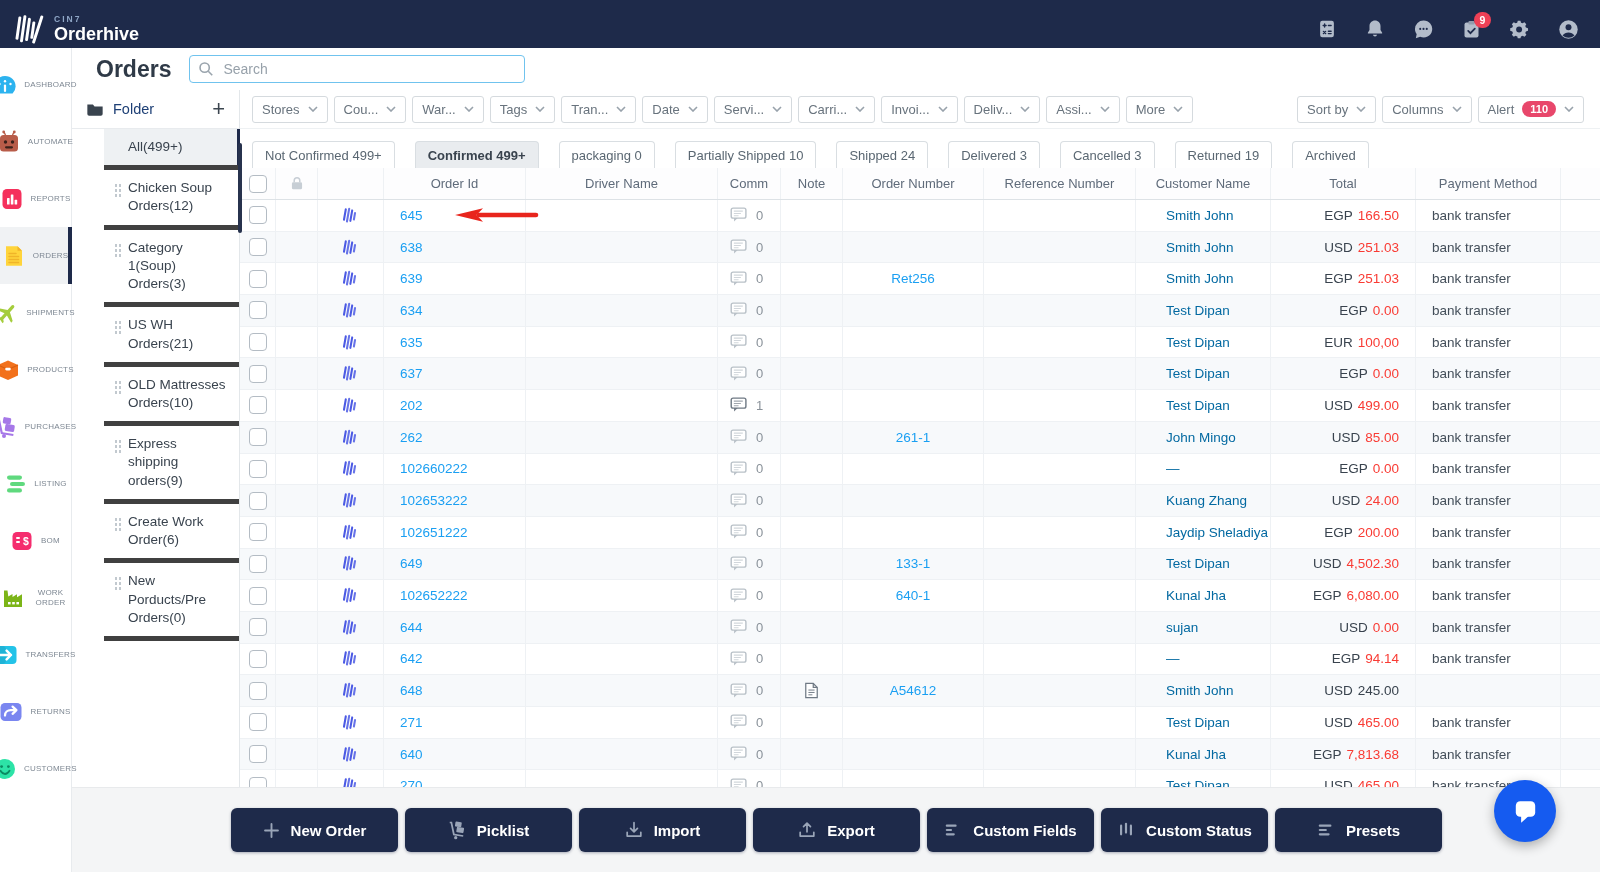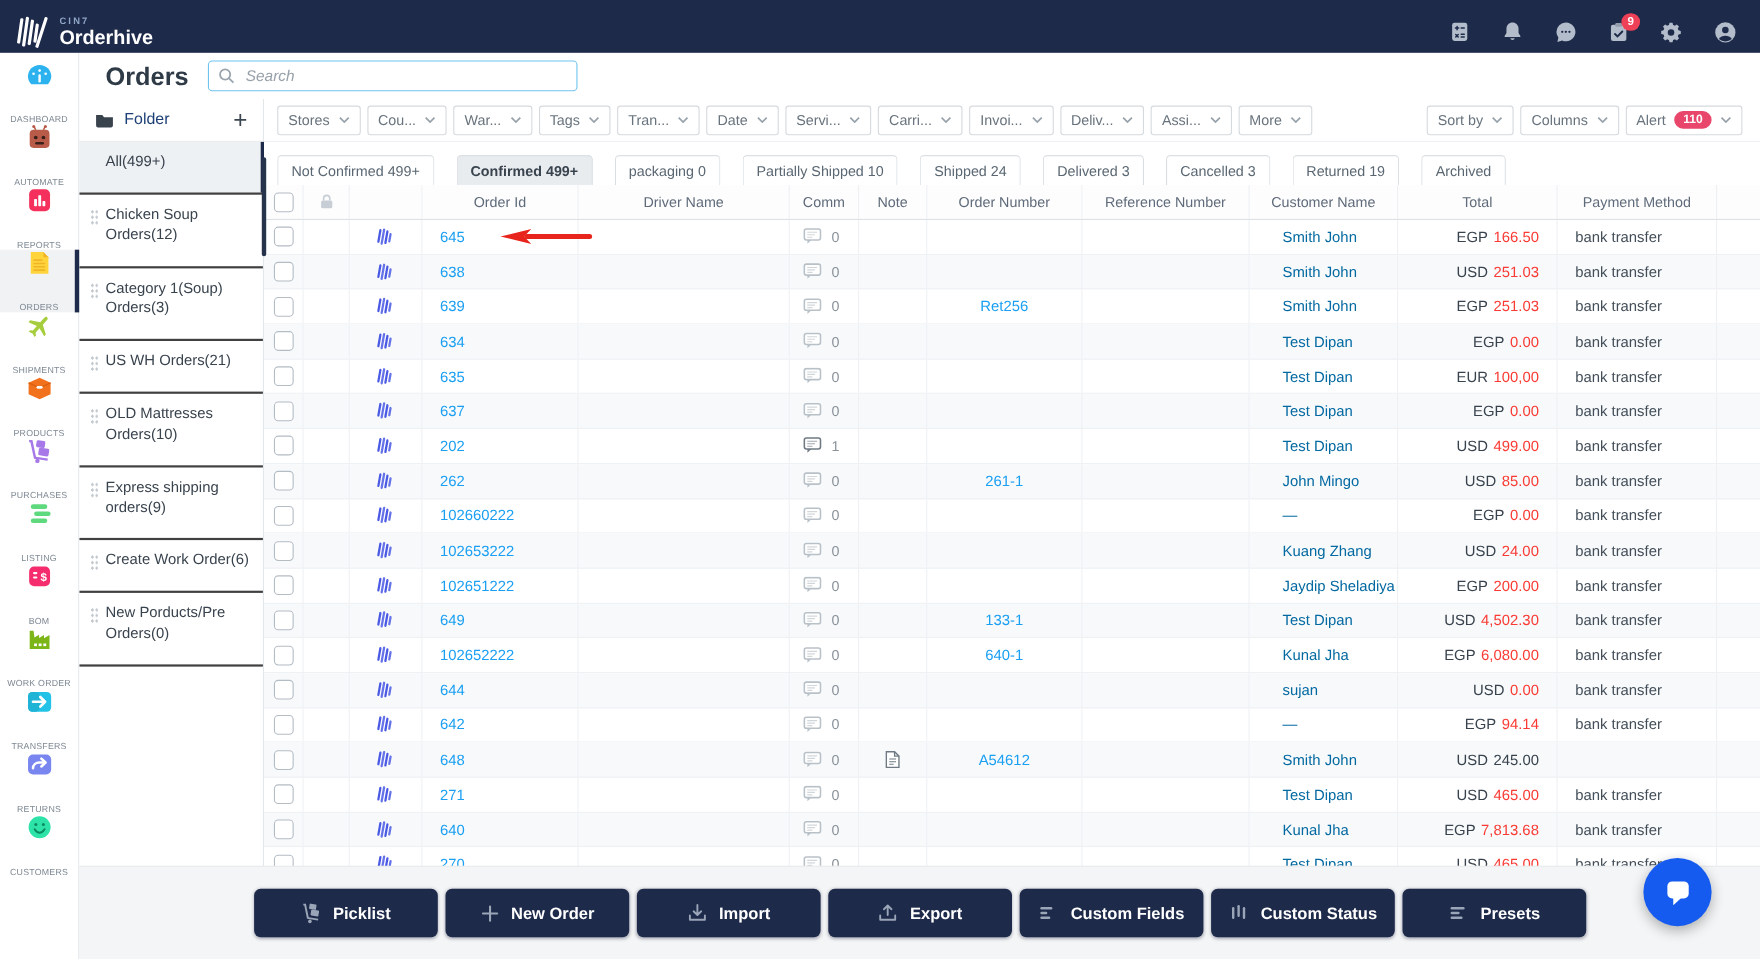--- a/index.html
+++ b/index.html
@@ -17,42 +17,42 @@
   .brand-txt{line-height:1;}
   .brand-txt .tiny{font-size:8.5px;letter-spacing:2px;color:#8fa6c6;font-weight:bold;margin-bottom:2px;}
   .brand-txt .big{font-size:18px;font-weight:bold;color:#fff;}
   .top-icons{margin-left:auto;display:flex;align-items:center;gap:26px;}
   .tico{position:relative;cursor:pointer;}
   .tbadge{position:absolute;top:-7px;right:-9px;min-width:11px;height:16px;padding:0 3px;border-radius:9px;
     background:#ee4056;color:#fff;font-size:10.5px;font-weight:bold;display:flex;align-items:center;justify-content:center;}
   
   .sidebar{position:absolute;top:48px;left:0;width:72px;bottom:0;background:#fff;border-right:1px solid #e8ebee;
     z-index:30;display:flex;flex-direction:column;padding-top:8px;box-sizing:border-box;}
-  .side-item{height:57px;flex:none;display:flex;flex-direction:column;align-items:center;justify-content:space-between;
+  .side-item{height:57px;flex:none;display:flex;flex-direction:row;align-items:center;justify-content:center;
     gap:4px;position:relative;cursor:pointer;}
   .side-item .lbl{font-size:8px;color:#7e8893;letter-spacing:.2px;text-align:center;line-height:1.15;padding:0 2px;}
   .side-item.active{background:#f0f2f4;}
   .side-item.active::after{content:"";position:absolute;right:-1px;top:0;bottom:0;width:4px;background:var(--navy);}
   
   .page-head{position:absolute;left:72px;top:48px;right:0;height:42px;background:#fff;
     display:flex;align-items:center;padding-left:24px;gap:18px;z-index:10;}
   .page-title{font-size:23px;font-weight:bold;color:#2f3a47;}
   .search-box{width:318px;height:26px;border:1.5px solid #70c3ee;border-radius:4px;
     display:flex;align-items:center;padding:0 8px;gap:7px;background:#fff;}
   .search-box input{border:none;outline:none;font-size:14px;color:#5a6570;width:100%;background:transparent;
-    font-family:"Liberation Sans","DejaVu Sans",sans-serif;font-style:italic;}
+    font-family:"Liberation Sans","DejaVu Sans",sans-serif;}
   .search-box input::placeholder{color:#97a1aa;}
   
   .folder-panel{position:absolute;left:72px;top:90px;width:168px;bottom:0;background:#fff;
     border-right:1px solid #e3e7ea;box-sizing:border-box;z-index:8;}
   .folder-head{height:38px;display:flex;align-items:center;padding:0 14px;gap:9px;border-bottom:1px solid #e8ebee;}
   .folder-head .txt{color:#1d3f75;font-size:14.5px;font-weight:normal;}
   .folder-add{margin-left:auto;font-size:22px;font-weight:300;color:#3c4650;cursor:pointer;line-height:1;}
-  .folder-item{padding:9px 10px 19px 24px;font-size:13.5px;color:#39434e;border-bottom:2px solid #404040;
-    position:relative;line-height:1.35;cursor:pointer;}
+  .folder-item{padding:9px 10px 9px 24px;font-size:13.5px;color:#39434e;border-bottom:5px solid #404040;
+    position:relative;line-height:1.35;cursor:pointer;margin-left:32px;}
   .folder-item .drag{position:absolute;left:10px;top:13px;width:7px;height:15px;
     background-image:radial-gradient(#c2c9cf 1.1px, transparent 1.2px);background-size:4px 5px;}
   .folder-item.active{background:#eef1f3;}
   .folder-item.active::after{content:"";position:absolute;right:-1px;top:0;bottom:0;width:3px;background:var(--navy);}
   .folder-scroll{position:absolute;right:-3px;top:53px;width:4px;height:90px;background:#27324d;border-radius:2px;z-index:9;}
   
   .main{position:absolute;left:240px;top:90px;right:0;bottom:0;background:#fff;}
   .filter-row{height:38px;display:flex;align-items:center;gap:6px;padding:0 10px 0 12px;border-bottom:1px solid #eef1f3;}
   .fbtn{height:27px;border:1px solid #d5dade;border-radius:3px;background:#fff;color:#68737d;font-size:13px;
     display:flex;align-items:center;gap:8px;padding:0 9px;cursor:pointer;white-space:nowrap;
@@ -1497,36 +1497,36 @@
       <div class="c"></div>
     </div>
       </div>
   </div>
 
 </div>
 
 <div class="bottom-bar" id="bottom-bar">
     <button class="action-btn">
     <span class="aico">
+        <svg viewBox="0 0 20 20" width="19" height="19" fill="none" stroke="currentColor" stroke-width="2" stroke-linecap="round">
+          <path d="M10 3.2v13.6M3.2 10h13.6"></path>
+        </svg>
+      </span>
+    <span class="albl">New Order</span>
+  </button>
+    <button class="action-btn">
+    <span class="aico">
         <svg viewBox="0 0 22 22" width="20" height="20" fill="currentColor">
           <rect x="9" y="2" width="7" height="5.5" rx="1" transform="rotate(9 12.5 4.7)"></rect>
           <rect x="10.5" y="8" width="8" height="6" rx="1" transform="rotate(9 14.5 11)"></rect>
           <path d="M3 1.8h2.6l2.8 13.4 9.6 1.5-.3 1.8-11-1.7L4 3.6H3z"></path>
           <circle cx="9.6" cy="19.4" r="1.8"></circle>
         </svg>
       </span>
     <span class="albl">Picklist</span>
-  </button>
-    <button class="action-btn">
-    <span class="aico">
-        <svg viewBox="0 0 20 20" width="19" height="19" fill="none" stroke="currentColor" stroke-width="2" stroke-linecap="round">
-          <path d="M10 3.2v13.6M3.2 10h13.6"></path>
-        </svg>
-      </span>
-    <span class="albl">New Order</span>
   </button>
     <button class="action-btn">
     <span class="aico">
         <svg viewBox="0 0 22 22" width="20" height="20" fill="none" stroke="currentColor" stroke-width="1.9" stroke-linecap="round" stroke-linejoin="round">
           <path d="M11 3v9.5M7.2 9.3 11 13l3.8-3.7"></path>
           <path d="M3.5 13.5v4.2h15v-4.2"></path>
         </svg>
       </span>
     <span class="albl">Import</span>
   </button>

